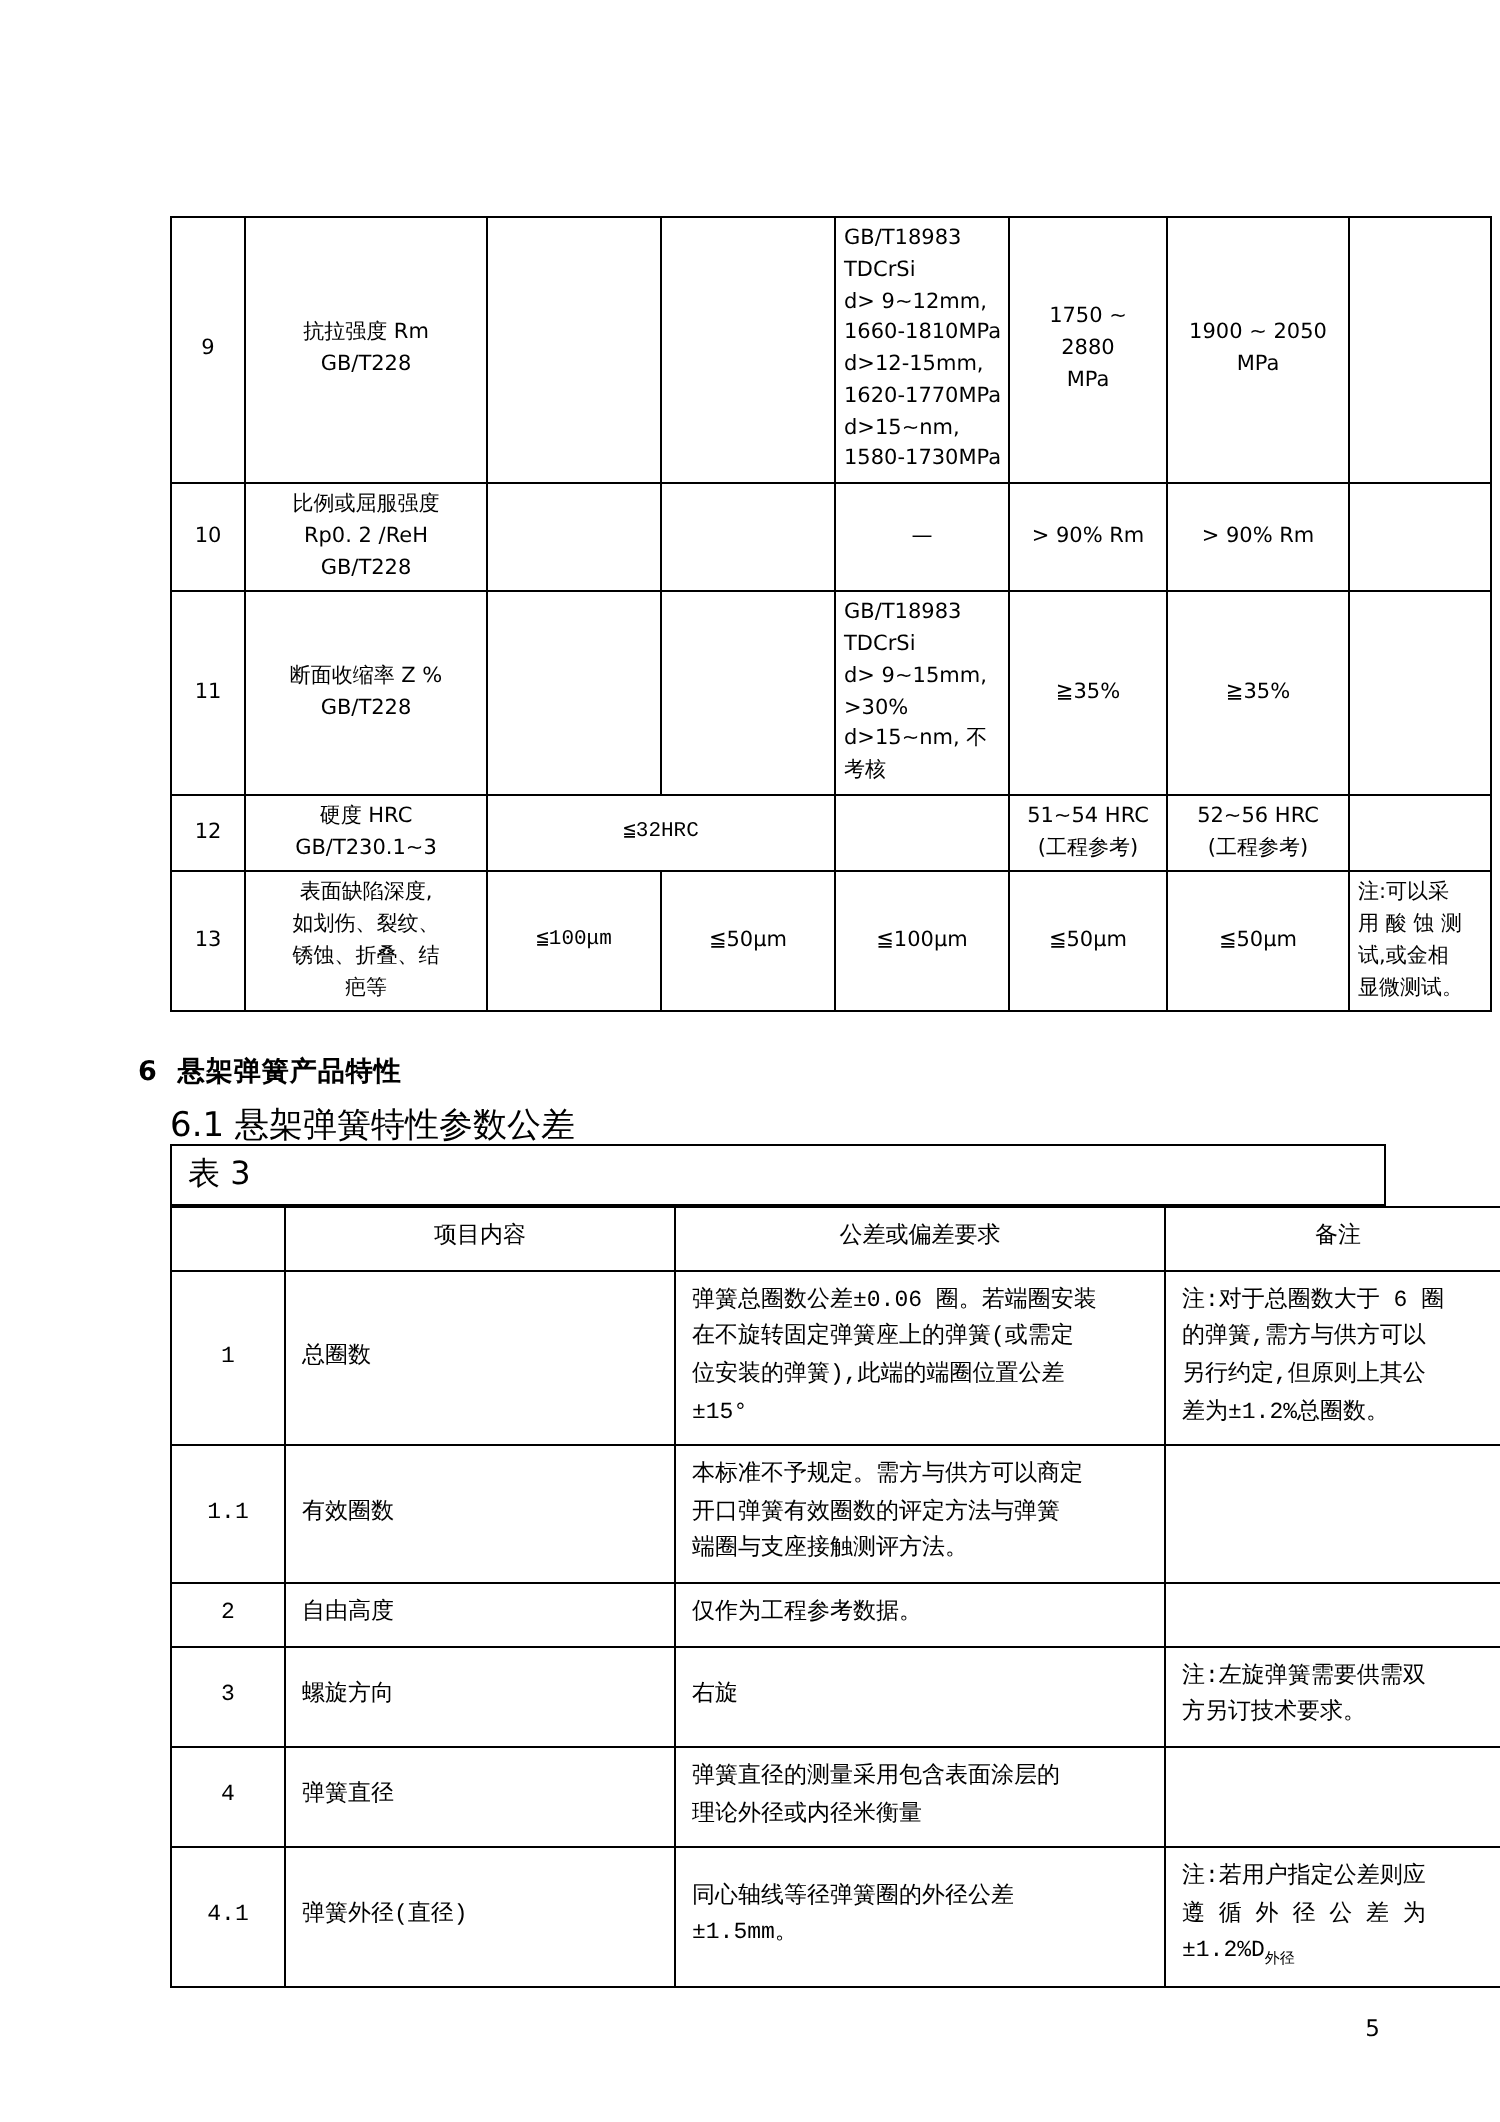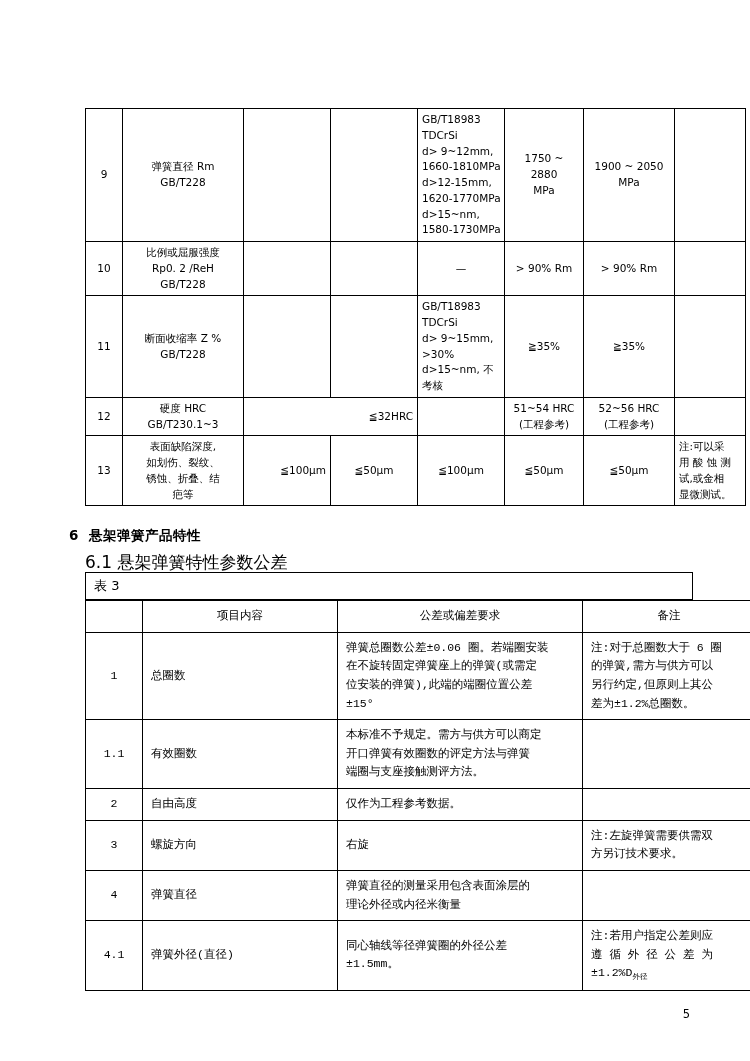--- a/index.html
+++ b/index.html
@@ -33,21 +33,21 @@
   }
   .tbl1 td {
     border: 1px solid #000;
     vertical-align: middle;
     padding: 3px 4px;
     font-size: 10.5px;
     line-height: 1.5;
   }
   .c-no { width: 28px; text-align: center; font-size: 11px; }
   .c-item { width: 112px; text-align: center; font-size: 12px; }
-  .c-a { width: 78px; text-align: right; }
+  .c-a { width: 78px; text-align: center; font-family: Liberation Mono, monospace; }
   .c-b { width: 78px; text-align: center; }
   .c-c { width: 78px; text-align: center; }
   .c-d { width: 70px; text-align: center; }
   .c-e { width: 82px; text-align: center; }
   .c-f { width: 62px; text-align: left; }
   .small {
     font-size: 8.6px;
     line-height: 1.62;
     text-align: left;
     padding-left: 6px;
@@ -89,21 +89,21 @@
   .tbl2 td {
     border: 1px solid #000;
     vertical-align: middle;
     font-size: 11.5px;
     line-height: 1.62;
     padding: 6px 8px;
     font-family: Liberation Mono, monospace;
   }
   .t3-cap {
     border: 1px solid #000;
-    font-size: 13px;
+    font-size: 16px;
     padding: 4px 8px;
     text-align: left;
   }
   .k-no { width: 40px; text-align: center; }
   .k-item { width: 178px; }
   .k-req { width: 228px; }
   .k-note { width: 156px; }
   .hdr { text-align: center; }
   .sub { font-size: 7.5px; vertical-align: sub; }
   .pageno {
@@ -118,21 +118,21 @@
 
 <div class="page">
 
   <table class="tbl1">
     <tbody>
 
       <tr>
         <td class="c-no">9</td>
         <td class="c-item">
           <div class="lines">
-            <div>弹簧直径 Rm</div>
+            <div>抗拉强度 Rm</div>
             <div>GB/T228</div>
           </div>
         </td>
         <td class="c-a"></td>
         <td class="c-b"></td>
         <td class="c-c small">
           <div class="lines">
             <div>GB/T18983</div>
             <div>TDCrSi</div>
             <div>d&gt; 9~12mm,</div>

